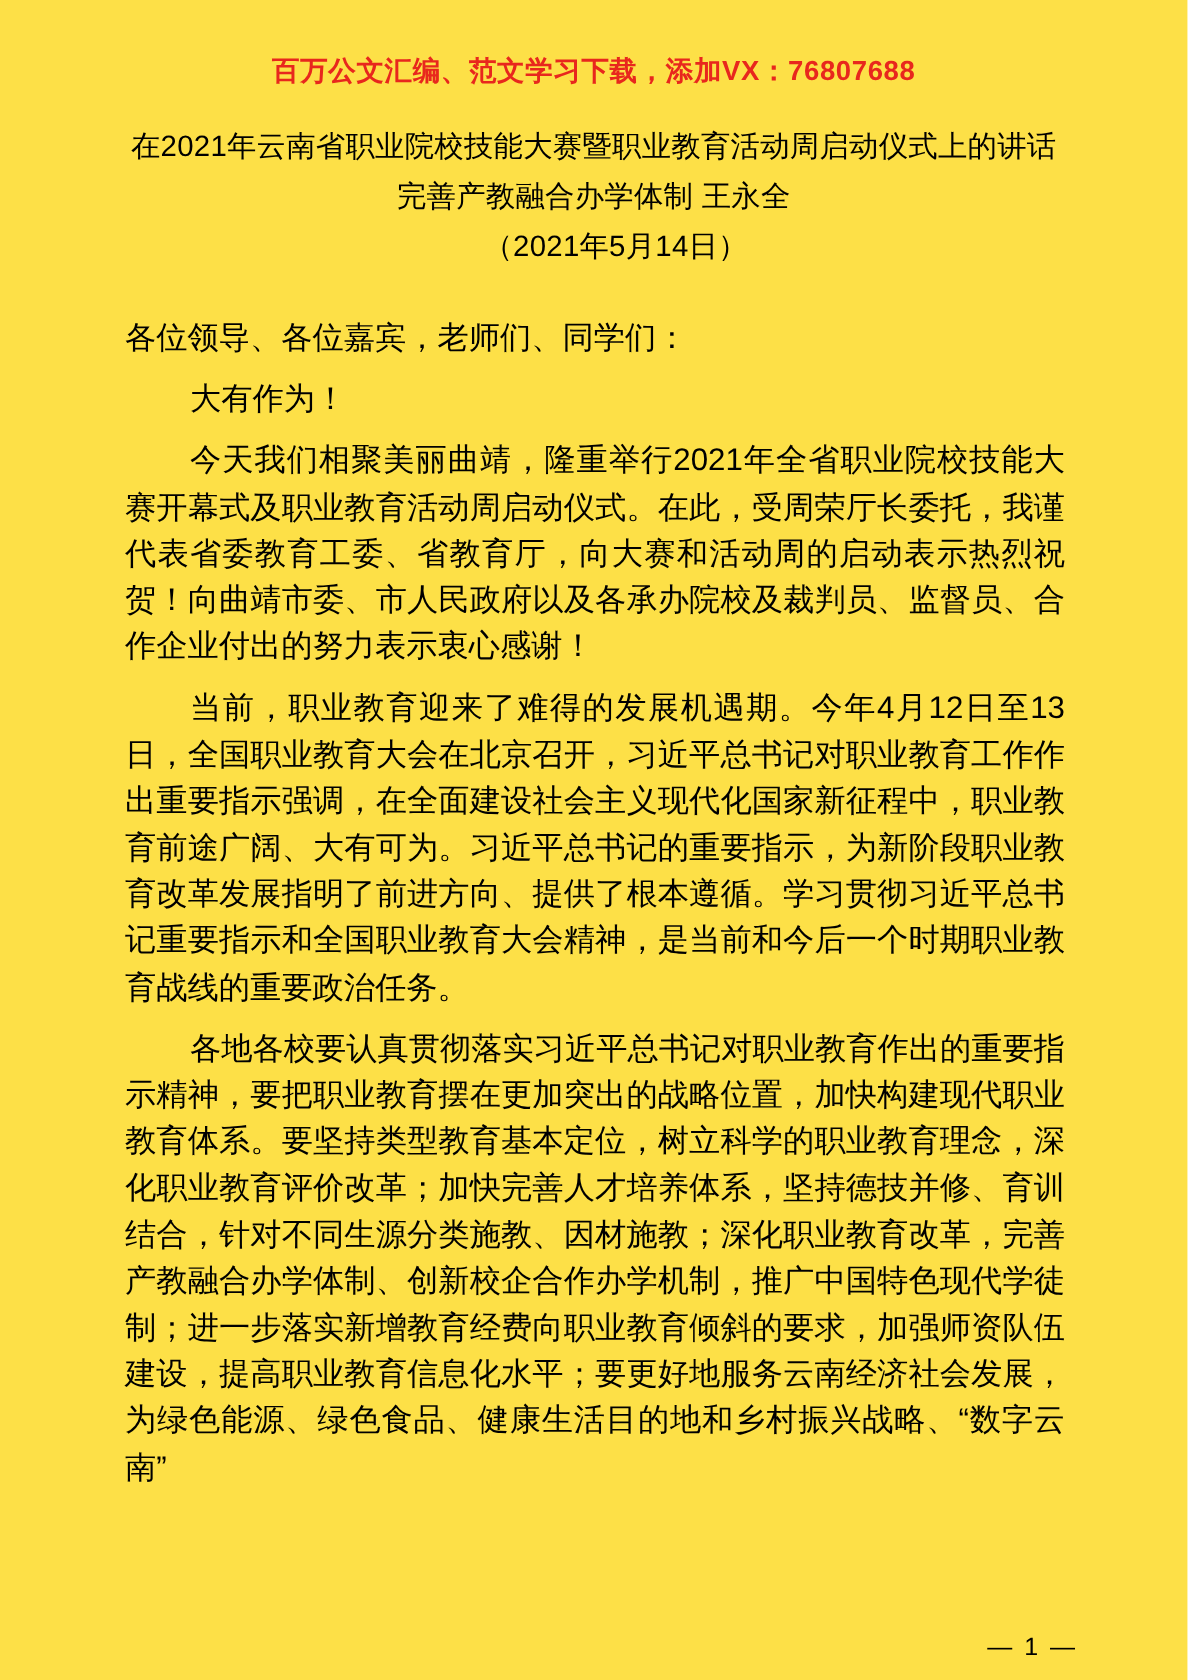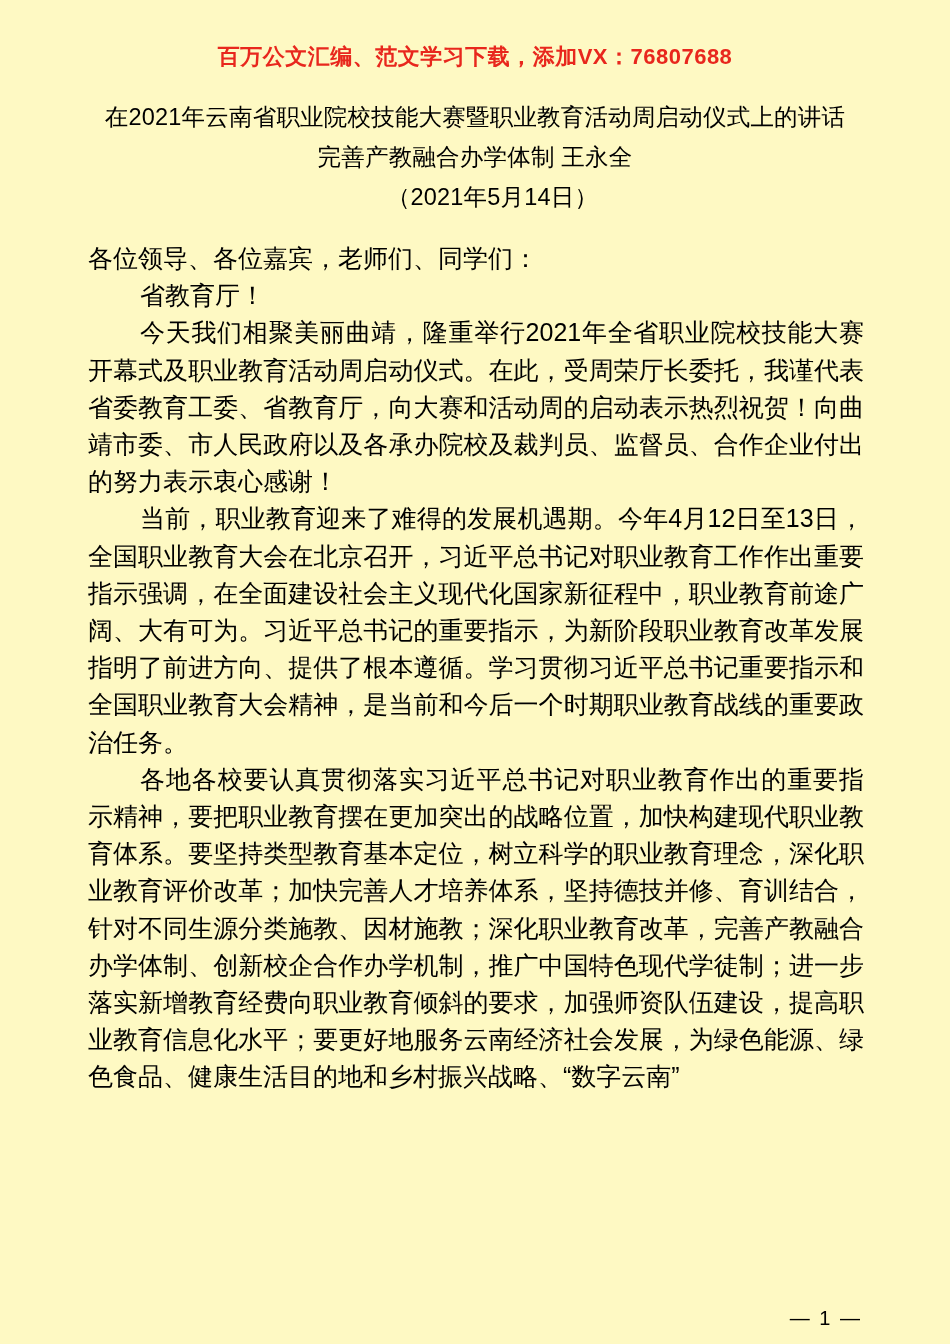--- a/index.html
+++ b/index.html
@@ -8,21 +8,21 @@
     background: #ffffff;
   }
   body {
     font-family: "Liberation Sans", "DejaVu Sans", sans-serif;
     color: #000000;
   }
   .page {
     position: relative;
     width: 950px;
     height: 1344px;
-    background: #fef9c3;
+    background: #fde047;
     overflow: hidden;
     box-sizing: border-box;
   }
 
   
   .promo-header {
     position: absolute;
     top: 44px;
     left: 0;
     width: 950px;
@@ -72,21 +72,21 @@
     position: absolute;
     top: 240px;
     left: 88px;
     width: 776px;
   }
   .para {
     font-size: 25px;
     line-height: 37.2px;
     text-align: justify;
     text-justify: inter-ideograph;
-    margin: 0;
+    margin: 12px;
     letter-spacing: 0px;
     word-break: break-all;
   }
   .para.indent {
     text-indent: 52px;
   }
 
   
   .footer {
     position: absolute;
@@ -109,21 +109,21 @@
   <div class="promo-header" style="color: rgb(232, 39, 29);">百万公文汇编、范文学习下载，添加VX：76807688</div>
 
   <div class="title-block">
     <div class="doc-title">在2021年云南省职业院校技能大赛暨职业教育活动周启动仪式上的讲话</div>
     <div class="doc-author">完善产教融合办学体制  王永全</div>
     <div class="doc-date">（2021年5月14日）</div>
   </div>
 
   <div class="body-area">
       <p class="para">各位领导、各位嘉宾，老师们、同学们：</p>
-      <p class="para indent">省教育厅！</p>
+      <p class="para indent">大有作为！</p>
       <p class="para indent">今天我们相聚美丽曲靖，隆重举行2021年全省职业院校技能大赛开幕式及职业教育活动周启动仪式。在此，受周荣厅长委托，我谨代表省委教育工委、省教育厅，向大赛和活动周的启动表示热烈祝贺！向曲靖市委、市人民政府以及各承办院校及裁判员、监督员、合作企业付出的努力表示衷心感谢！</p>
       <p class="para indent">当前，职业教育迎来了难得的发展机遇期。今年4月12日至13日，全国职业教育大会在北京召开，习近平总书记对职业教育工作作出重要指示强调，在全面建设社会主义现代化国家新征程中，职业教育前途广阔、大有可为。习近平总书记的重要指示，为新阶段职业教育改革发展指明了前进方向、提供了根本遵循。学习贯彻习近平总书记重要指示和全国职业教育大会精神，是当前和今后一个时期职业教育战线的重要政治任务。</p>
       <p class="para indent">各地各校要认真贯彻落实习近平总书记对职业教育作出的重要指示精神，要把职业教育摆在更加突出的战略位置，加快构建现代职业教育体系。要坚持类型教育基本定位，树立科学的职业教育理念，深化职业教育评价改革；加快完善人才培养体系，坚持德技并修、育训结合，针对不同生源分类施教、因材施教；深化职业教育改革，完善产教融合办学体制、创新校企合作办学机制，推广中国特色现代学徒制；进一步落实新增教育经费向职业教育倾斜的要求，加强师资队伍建设，提高职业教育信息化水平；要更好地服务云南经济社会发展，为绿色能源、绿色食品、健康生活目的地和乡村振兴战略、“数字云南”</p>
     </div>
 
   <div class="footer">— 1 —</div>
 
 </div>
 
 </body></html>

